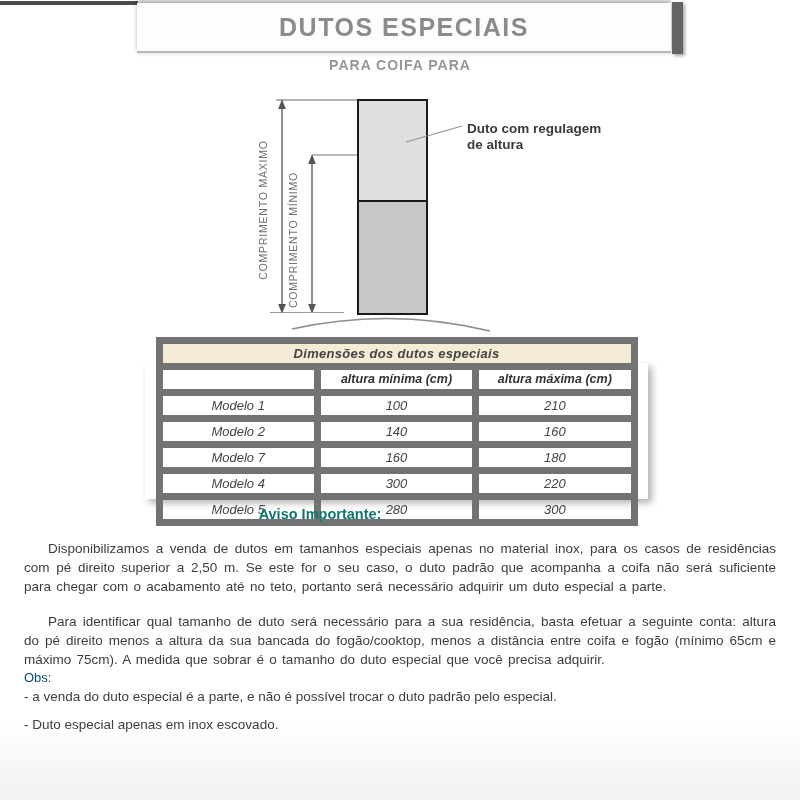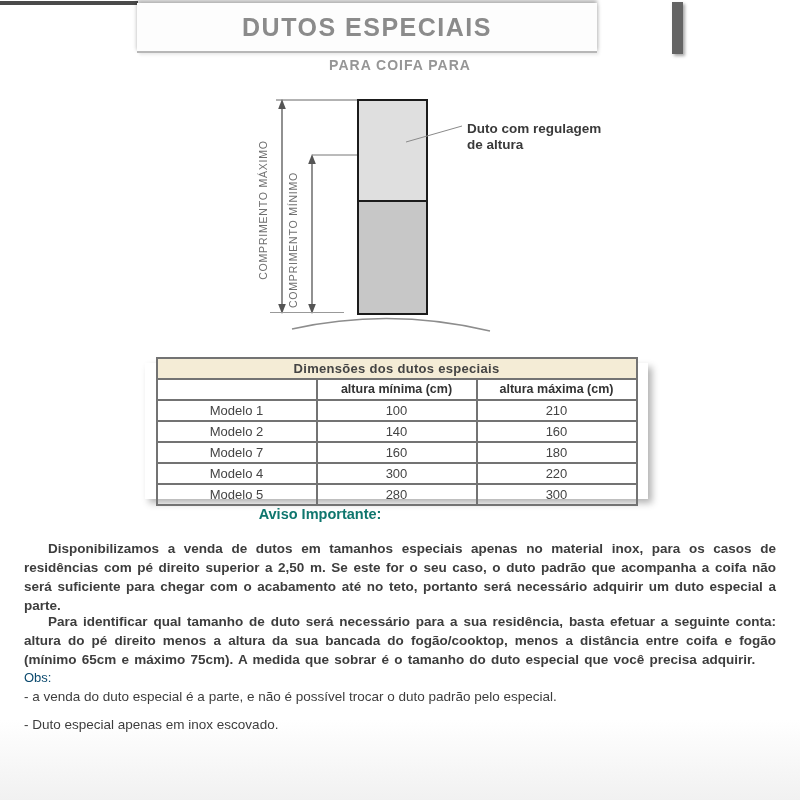--- a/index.html
+++ b/index.html
@@ -21,21 +21,21 @@
   
   .top-left-strip {
     position: absolute;
     left: 0; top: 1px;
     width: 138px; height: 4px;
     background: #4a4a4a;
   }
   .title-banner {
     position: absolute;
     left: 137px; top: 3px;
-    width: 460px; height: 48px;
+    width: 534px; height: 48px;
     background: #fdfdfd;
     border-bottom: 2px solid #b7b7b7;
     box-shadow: 0 -3px 4px rgba(0,0,0,0.30), 2px 2px 3px rgba(0,0,0,0.08);
     display: flex;
     align-items: center;
     justify-content: center;
   }
   .title-banner .title-text {
     font-size: 25px;
     font-weight: bold;
@@ -90,26 +90,27 @@
     display: flex;
     align-items: center;
     justify-content: center;
   }
   table.dims {
     border-collapse: collapse;
     width: 482px;
     table-layout: fixed;
   }
   table.dims th, table.dims td {
-    border: 2px solid #737373;
+    border: 7px solid #737373;
     text-align: center;
     padding: 1px 2px;
     height: 17px;
     font-size: 13px;
     color: #444444;
+    font-style: italic;
   }
   table.dims {
     border: 2px solid #3c3c3c;
   }
   td.tbl-title {
     background: #f4ecd6;
     font-weight: bold;
     font-size: 14.5px;
     color: #333333;
     height: 19px;
@@ -134,21 +135,20 @@
   .body-par {
     position: absolute;
     left: 24px;
     width: 752px;
     font-size: 13.5px;
     line-height: 19px;
     color: #3d3d3d;
     text-align: justify;
     text-indent: 24px;
     word-spacing: 1.5px;
-    font-weight: bold;
   }
   .par1 { top: 525px; }
   .par2 { top: 598px; }
   .obs-label {
     position: absolute;
     left: 24px; top: 670px;
     font-size: 13px;
     color: #0c4a6e;
   }
   .obs-item {

